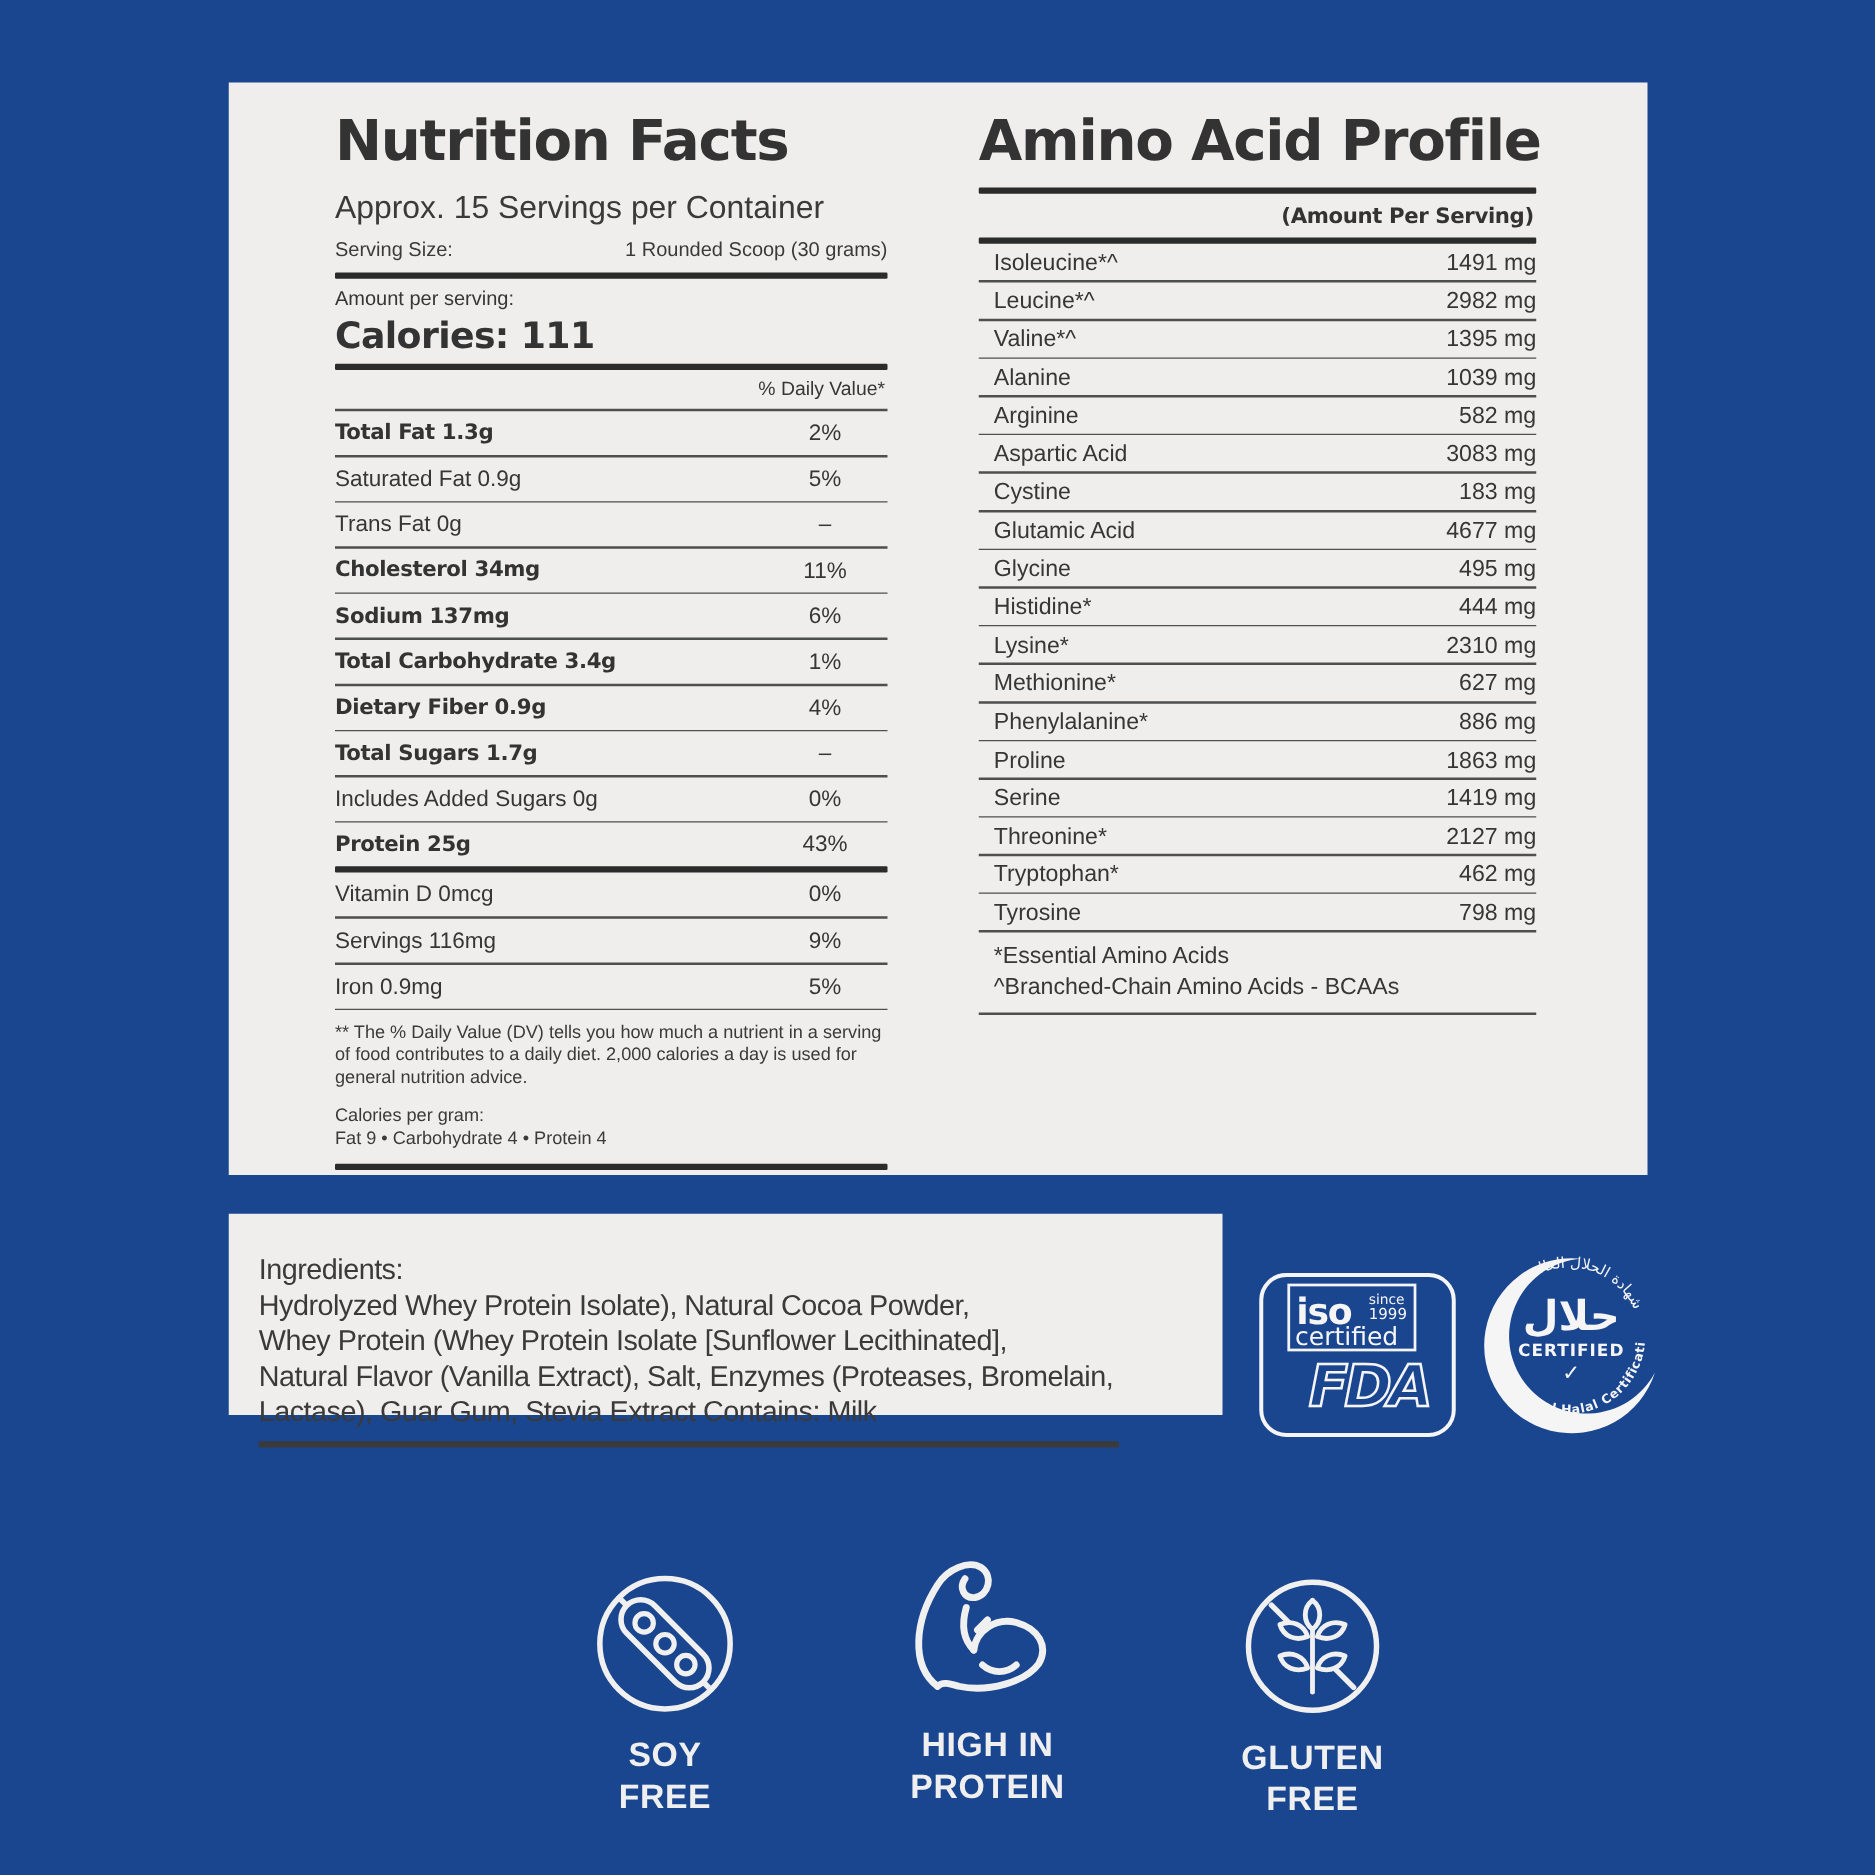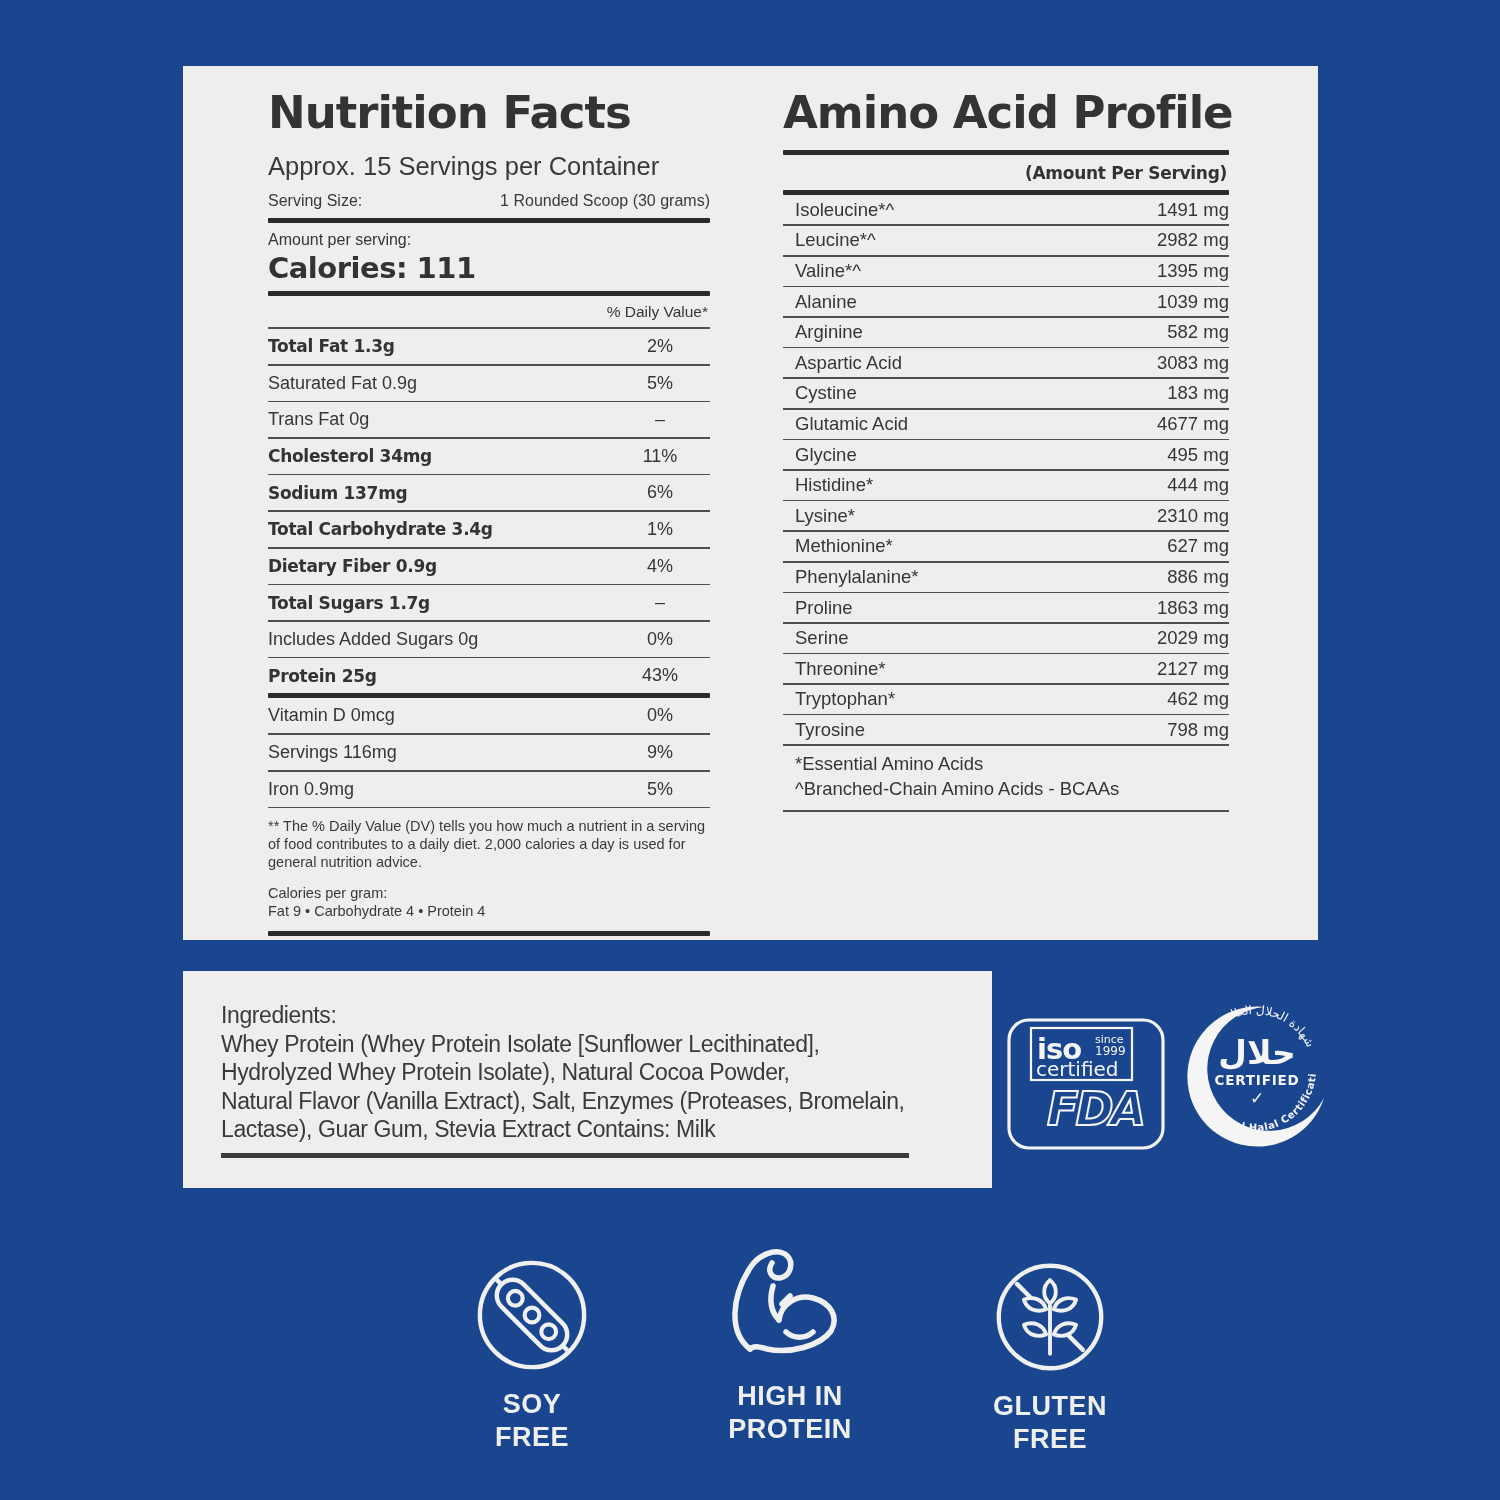--- a/index.html
+++ b/index.html
@@ -46,21 +46,21 @@
 
   .amino-header{
     font-family:"DejaVu Sans", sans-serif;font-weight:bold;
     font-size:17px;text-align:right;padding:8px 2px 7px 0;color:#333;letter-spacing:-0.3px;
   }
   .arow{display:flex;align-items:center;padding:3.5px 0;font-size:18.5px;}
   .arow .alabel{flex:1;padding-left:12px;}
   .arow .avalue{width:102px;text-align:right;}
   .amino-foot{font-size:18.5px;line-height:1.35;padding:6px 0 8px 12px;}
 
-  .ingredients-panel{left:183px;top:971px;width:795px;height:217px;padding-left:14px;}
+  .ingredients-panel{left:183px;top:971px;width:795px;height:161px;}
   .ing-text{
     padding:30px 0 0 24px;font-size:23px;line-height:28.5px;color:#3a3a3a;letter-spacing:-0.4px;
   }
   .ing-rule{margin:9px 0 0 24px;width:688px;height:5px;background:#3a3a3a;}
 
   .badge{position:absolute;}
   .iso-badge{left:1007px;top:1018px;}
   .halal-badge{left:1180px;top:1002px;}
 
   .feature{position:absolute;width:220px;text-align:center;color:#efefef;}
@@ -238,21 +238,21 @@
           <span class="avalue">886 mg</span>
         </div>
         <div class="rule-thin"></div>
         <div class="arow">
           <span class="alabel">Proline</span>
           <span class="avalue">1863 mg</span>
         </div>
         <div class="rule-thin"></div>
         <div class="arow">
           <span class="alabel">Serine</span>
-          <span class="avalue">2029 mg</span>
+          <span class="avalue">1419 mg</span>
         </div>
         <div class="rule-thin"></div>
         <div class="arow">
           <span class="alabel">Threonine*</span>
           <span class="avalue">2127 mg</span>
         </div>
         <div class="rule-thin"></div>
         <div class="arow">
           <span class="alabel">Tryptophan*</span>
           <span class="avalue">462 mg</span>
@@ -268,22 +268,22 @@
       <div>*Essential Amino Acids</div>
       <div>^Branched-Chain Amino Acids - BCAAs</div>
     </div>
     <div class="rule-thin"></div>
   </div>
 </div>
 
 <div class="panel ingredients-panel">
   <div class="ing-text" id="ingredients-text">
       <div>Ingredients:</div>
+      <div>Hydrolyzed Whey Protein Isolate), Natural Cocoa Powder,</div>
       <div>Whey Protein (Whey Protein Isolate [Sunflower Lecithinated],</div>
-      <div>Hydrolyzed Whey Protein Isolate), Natural Cocoa Powder,</div>
       <div>Natural Flavor (Vanilla Extract), Salt, Enzymes (Proteases, Bromelain,</div>
       <div>Lactase), Guar Gum, Stevia Extract Contains: Milk</div>
     </div>
   <div class="ing-rule"></div>
 </div>
 
 <div class="badge iso-badge">
   <svg width="158" height="132" viewBox="0 0 158 132">
     <rect x="2" y="2" width="154" height="128" rx="20" fill="none" stroke="#f5f5f5" stroke-width="3.2"></rect>
     <rect x="24" y="10" width="101" height="52" fill="none" stroke="#f5f5f5" stroke-width="2.2"></rect>

